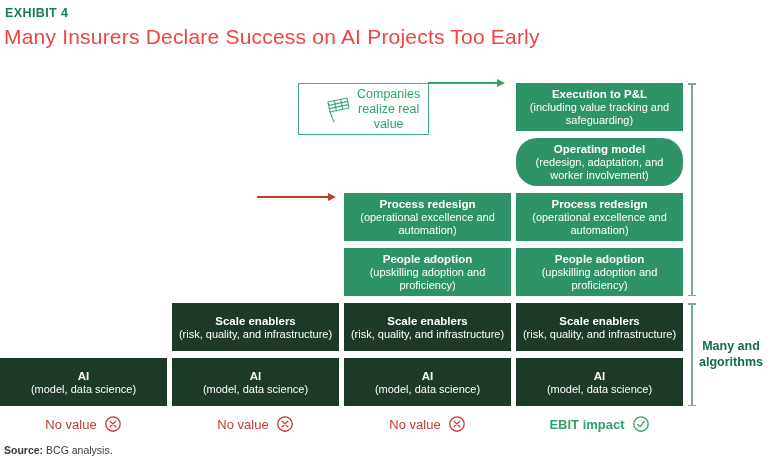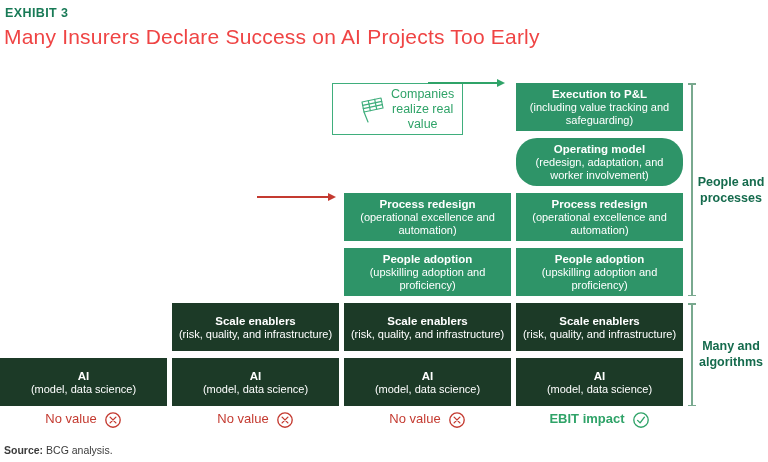--- a/index.html
+++ b/index.html
@@ -17,21 +17,21 @@
          justify-content:center; align-items:center; text-align:center; color:#fff;
          padding:12px 6px; }
   .tone-medium { background:#2E9468; }
   .tone-dark   { background:#1C3A27;text-align:right; }
   .c1{left:0;} .c2{left:172px;} .c3{left:344px;} .c4{left:516px;}
   .r1{top:83px;} .r2{top:138px;border-radius:21px;} .r3{top:193px;} .r4{top:248px;} .r5{top:303px;} .r6{top:358px;}
   .box-title { font-size:11.5px; font-weight:bold; line-height:14px; }
   .box-sub   { font-size:11px; line-height:13px; }
 
   
-  .ann { position:absolute; display:flex; align-items:center; padding:4px 24px; gap:4px;margin-left:34px; }
+  .ann { position:absolute; display:flex; align-items:center; padding:4px 24px; gap:4px; }
   .ann-pos { left:298px; top:83px; width:131px; height:52px; border:1.3px solid #3FAE7C;
              color:#2FA368; }
   .ann-neg { left:46px; top:197px; width:212px; height:52px; border:1.3px solid #C43A30;
              color:#C43A30; }
   .ann-text { flex:1; font-size:12.5px; line-height:15px; text-align:center; }
   .ann-icon { flex:0 0 auto; display:flex; align-items:center; }
 
   
   .arrow { position:absolute; height:2px; }
   .arrow::after { content:""; position:absolute; right:-8px; top:-3.5px;
@@ -46,38 +46,38 @@
   .bracket-line::before, .bracket-line::after { content:""; position:absolute; left:-3px;
       width:8px; height:1.5px; background:#79A98F; }
   .bracket-line::before { top:0; } .bracket-line::after { bottom:0; }
   .bl1 { top:83px; height:213px; } .bl2 { top:303px; height:103px; }
   .bracket-label { position:absolute; left:694px; width:74px; text-align:center;
       font-size:12.5px; font-weight:bold; color:#156B4D; line-height:15.5px; }
   .bk1 { top:175px; } .bk2 { top:339px; }
 
   
   .outcome { position:absolute; top:411px; width:167px; height:26px; display:flex;
-             align-items:flex-start; justify-content:center; gap:7px; font-size:13px; }
+             align-items:center; justify-content:center; gap:7px; font-size:13px; }
   .outcome.negative { color:#C43A30; }
   .outcome.positive { color:#2FA368; font-weight:bold; }
   .o1{left:0;} .o2{left:172px;} .o3{left:344px;} .o4{left:516px;}
   .outcome-icon { display:flex; align-items:center; }
 
   .source-line { position:absolute; left:4px; top:444px; font-size:10.5px; color:#3B3B3B; }
   .source-label { font-weight:bold; }
   .source-text { margin-left:3px; }
 
   svg { display:block; }
 </style>
 </head>
 <body>
 
 <div class="stage">
 
-  <div class="exhibit-label">EXHIBIT 3</div>
+  <div class="exhibit-label">EXHIBIT 4</div>
   <div class="page-title">Many Insurers Declare Success on AI Projects Too Early</div>
 
   <div class="ann ann-pos">
     <span class="ann-icon">
       <svg width="30" height="30" viewBox="0 0 30 30" fill="none" stroke="#3FAE7C" stroke-width="1.2" stroke-linecap="round" stroke-linejoin="round">
         <path d="M5 8 L24 4 L26 14 L7 18 Z"></path>
         <path d="M11.3 6.7 L13.3 16.7 M17.7 5.3 L19.7 15.3"></path>
         <path d="M5.7 11.3 L24.7 7.3 M6.3 14.7 L25.3 10.7"></path>
         <path d="M7 18 L11 28"></path>
       </svg>
@@ -135,21 +135,20 @@
   <div class="box tone-dark c3 r6">
     <div class="box-title">AI</div>
     <div class="box-sub">(model, data science)</div>
   </div>
   <div class="box tone-dark c4 r6">
     <div class="box-title">AI</div>
     <div class="box-sub">(model, data science)</div>
   </div>
 
   <div class="bracket-line bl1"></div>
-  <div class="bracket-label bk1">People and processes</div>
   <div class="bracket-line bl2"></div>
   <div class="bracket-label bk2">Many and algorithms</div>
 
   <div class="outcome negative o1">
     <span>No value</span>
     <span class="outcome-icon">
       <svg width="18" height="18" viewBox="0 0 20 20" fill="none" stroke="#C43A30" stroke-width="1.5" stroke-linecap="round">
         <circle cx="10" cy="10" r="8"></circle>
           <path d="M6.8 6.8 L13.2 13.2 M13.2 6.8 L6.8 13.2"></path>
       </svg>

